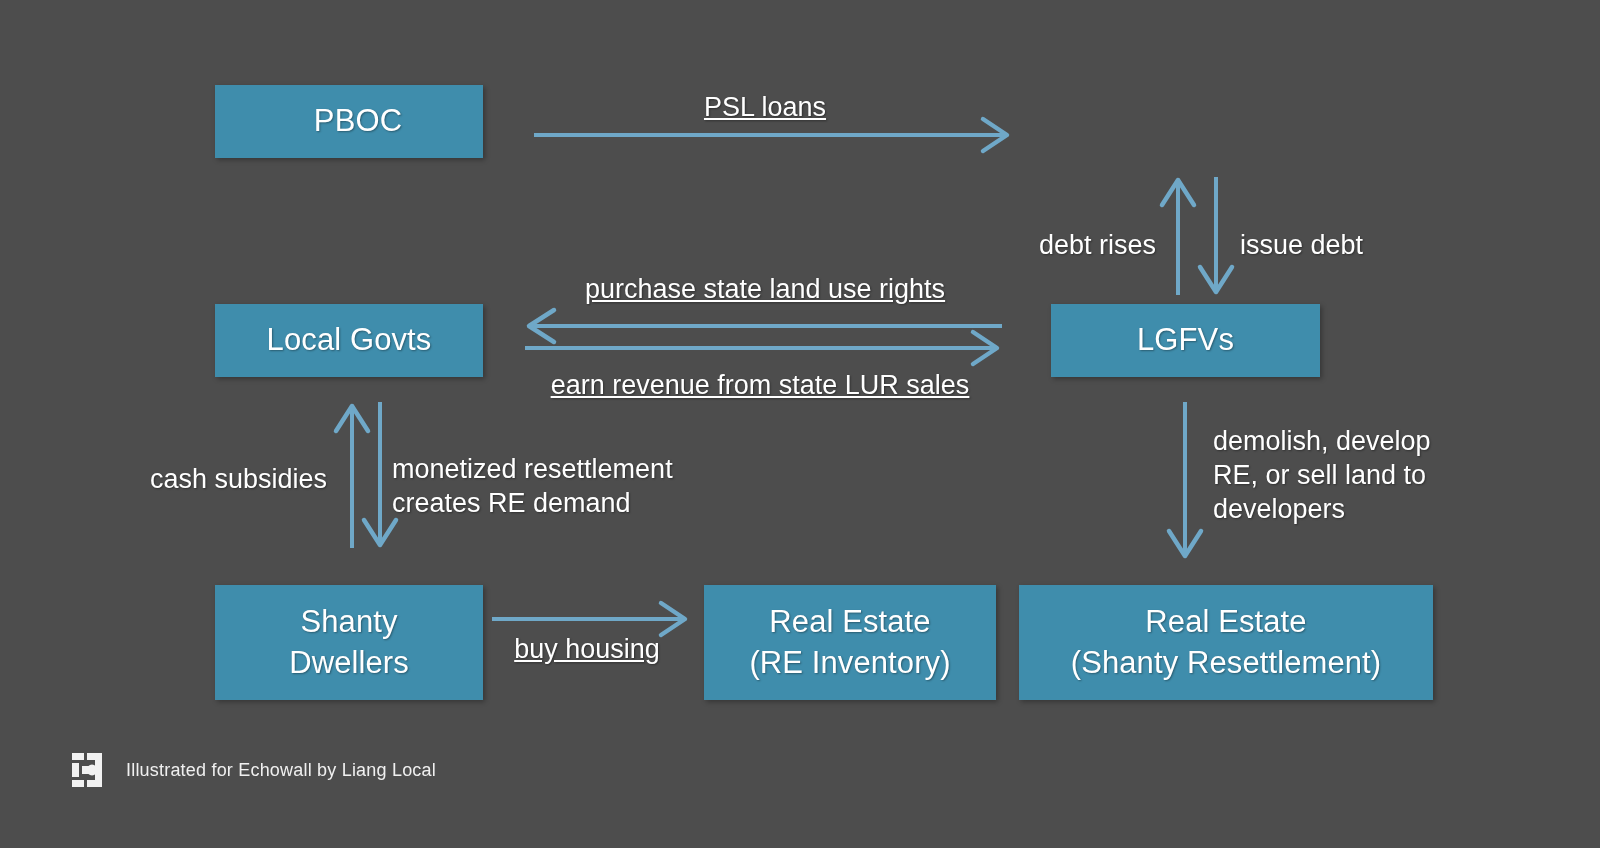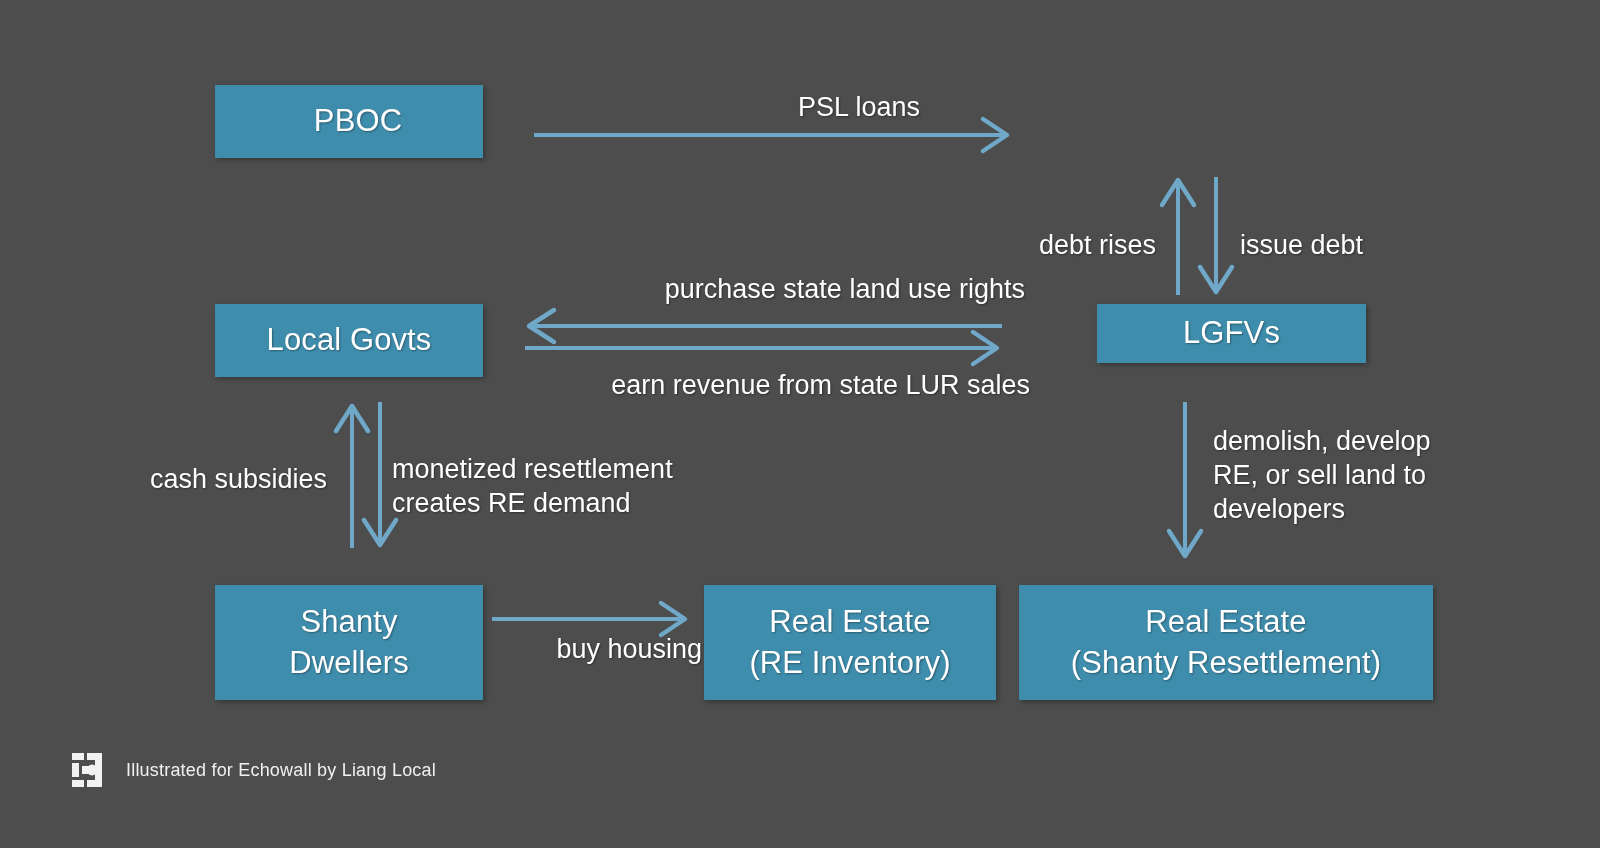--- a/index.html
+++ b/index.html
@@ -42,21 +42,21 @@
   .elabel {
     position: absolute;
     color: #ffffff;
     font-size: 27px;
     font-weight: 400;
     line-height: 1.26;
     text-shadow: 1px 1px 2px rgba(0,0,0,0.38);
     white-space: pre-line;
   }
   .elabel.right  { text-align: right; }
-  .elabel.center { text-align: right; }
+  .elabel.center { text-align: center; text-decoration: underline; }
 
   
   #wires {
     position: absolute;
     left: 0; top: 0;
     width: 1600px; height: 848px;
     pointer-events: none;
   }
 
   
@@ -138,21 +138,21 @@
 
   <div class="node" style="left:215px; top:85px; width:268px; height:73px;padding-left:24px;">
     <span>PBOC</span>
   </div>
 
 
   <div class="node" style="left:215px; top:304px; width:268px; height:73px;">
     <span>Local Govts</span>
   </div>
 
-  <div class="node" style="left:1051px; top:304px; width:269px; height:59px;margin-left:46px;">
+  <div class="node" style="left:1051px; top:304px; width:269px; height:73px;">
     <span>LGFVs</span>
   </div>
 
   <div class="node" style="left:215px; top:585px; width:268px; height:115px;">
     <span>Shanty
 Dwellers</span>
   </div>
 
   <div class="node" style="left:704px; top:585px; width:292px; height:115px;">
     <span>Real Estate

